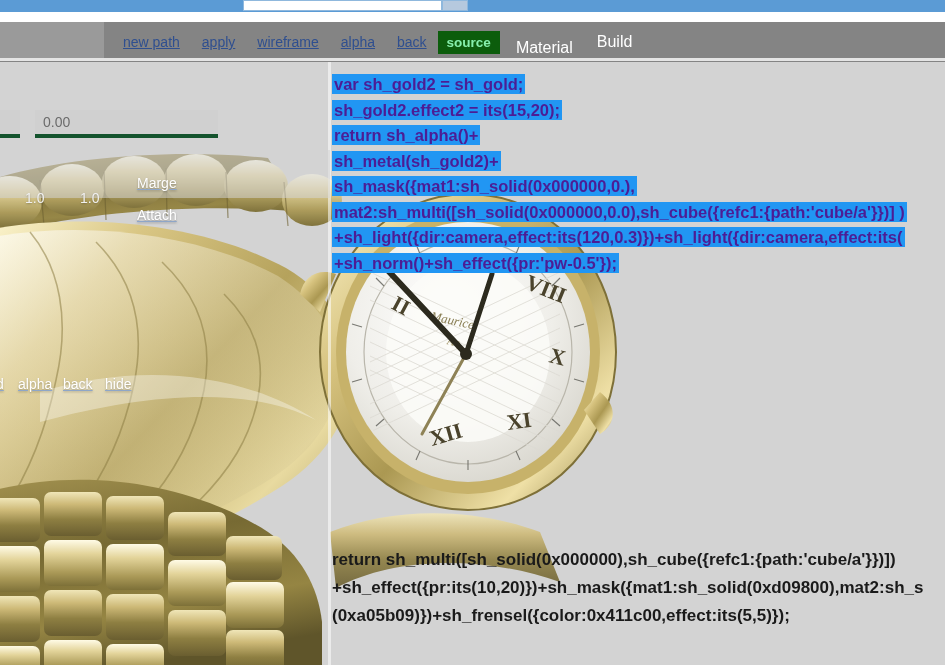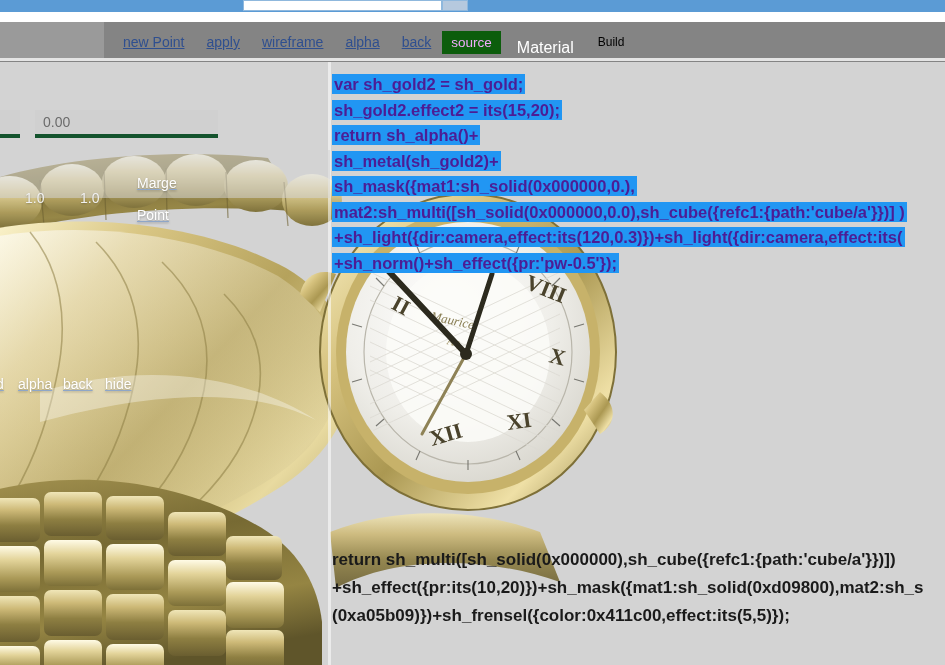--- a/index.html
+++ b/index.html
@@ -36,28 +36,28 @@
   }
   #menubar .menu-links{
     position:absolute;left:112px;top:0;height:40px;
     display:flex;align-items:center;gap:0px;
   }
   #menubar .mlink{
     color:#2f4f8f;font-size:14px;text-decoration:underline;
     padding:0 11px;line-height:40px;white-space:nowrap;cursor:pointer;
   }
   #menubar .mlink.active{
-    background:#0c5d0c;color:#f0abfc;text-decoration:none;font-weight:normal;
+    background:#0c5d0c;color:#86efac;text-decoration:none;font-weight:bold;
     font-size:13.5px;padding:4px 9px;line-height:normal;
   }
   #menubar .plain-label{
     color:#ffffff;font-size:16px;padding:0 16px;line-height:40px;white-space:nowrap;margin-top:12px;
   }
   #menubar .build-label{
-    color:#000000;font-size:12px;padding:8px 8px;line-height:40px;white-space:nowrap;
+    color:#ffffff;font-size:16px;padding:8px 8px;line-height:40px;white-space:nowrap;
   }
   #menubar-underline{
     position:absolute;left:0;top:58px;width:945px;height:3px;background:#e4e4e4;
   }
 
   
   #viewport{
     position:absolute;left:0;top:62px;width:945px;height:603px;
     background:#d3d3d3;overflow:hidden;
   }
@@ -124,21 +124,21 @@
 
 <div id="top-blue-bar">
   <div class="url-field" title=""></div>
   <div class="url-go"></div>
 </div>
 <div id="white-strip"></div>
 
 <div id="menubar">
   <div class="left-block"></div>
   <div class="menu-links">
-    <span class="mlink">new Point</span>
+    <span class="mlink">new path</span>
     <span class="mlink">apply</span>
     <span class="mlink">wireframe</span>
     <span class="mlink">alpha</span>
     <span class="mlink">back</span>
     <span class="mlink active">source</span>
     <span class="plain-label">Material</span>
     <span class="build-label">Build</span>
   </div>
 </div>
 <div id="menubar-underline"></div>
@@ -334,21 +334,21 @@
 
 <div class="num-field" id="field-small"></div>
 <div class="num-field" id="field-value">0.00</div>
 
 <div class="panel-block" id="panel-mid"></div>
 
 <div class="axis-num" id="axis-a">1.0</div>
 <div class="axis-num" id="axis-b">1.0</div>
 
 <div class="wlink" id="link-attach">Marge</div>
-<div class="wlink" id="link-marge">Point</div>
+<div class="wlink" id="link-marge">Attach</div>
 <div class="wlink" id="link-d">d</div>
 <div class="wlink" id="link-show">alpha</div>
 <div class="wlink" id="link-back">back</div>
 <div class="wlink" id="link-hide">hide</div>
 
 <div id="code-top">
   <div class="ln"><span>var sh_gold2 = sh_gold;</span></div>
   <div class="ln"><span>sh_gold2.effect2 = its(15,20);</span></div>
   <div class="ln"><span>return sh_alpha()+</span></div>
   <div class="ln"><span>sh_metal(sh_gold2)+</span></div>

